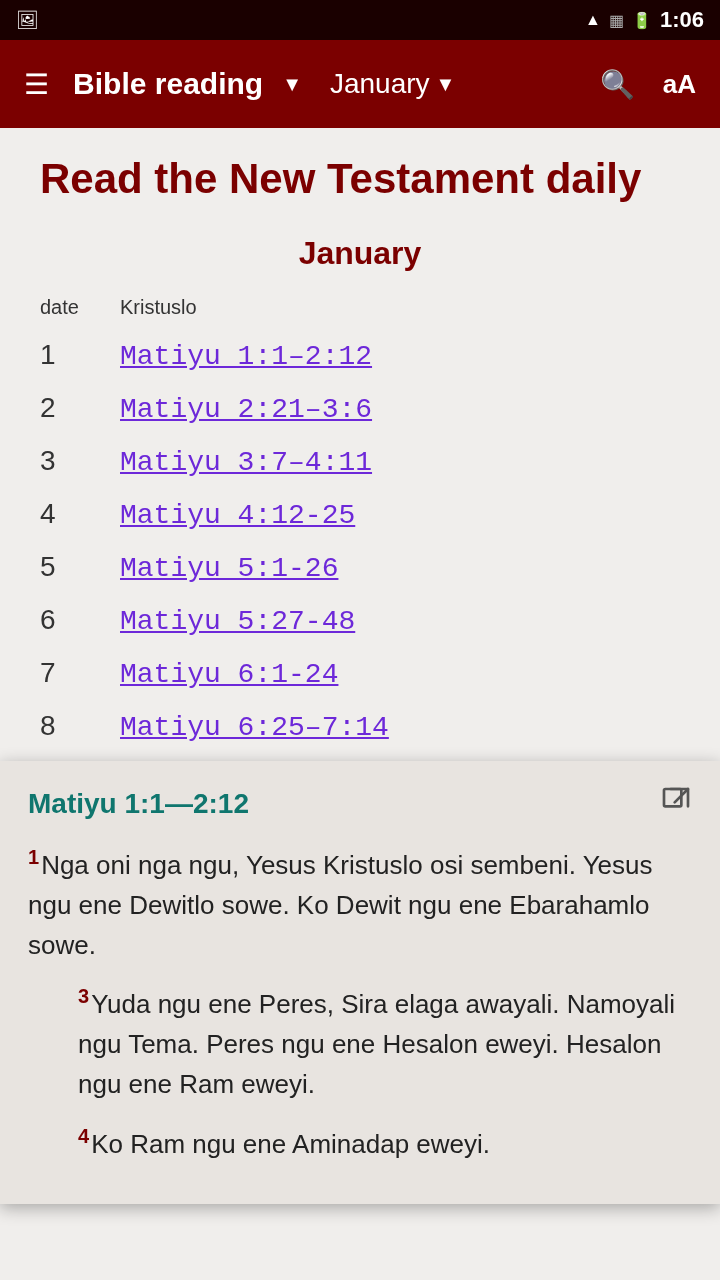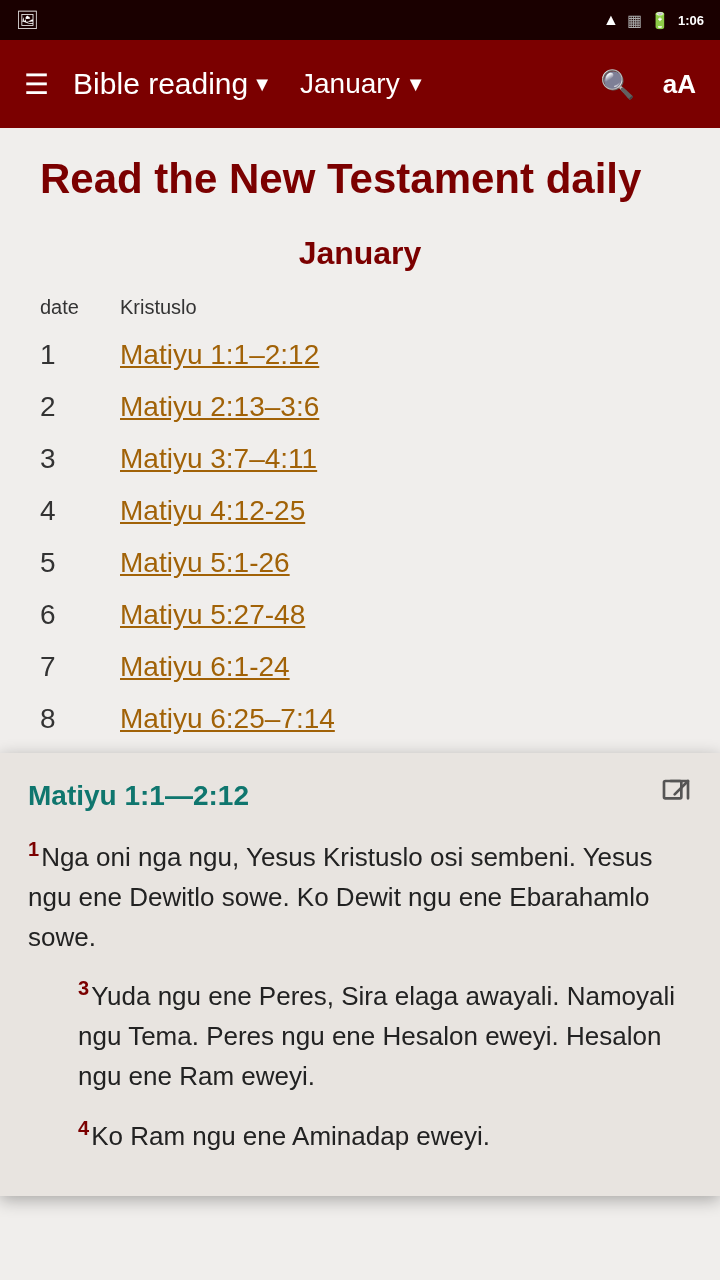--- a/index.html
+++ b/index.html
@@ -47,26 +47,26 @@
     }
     .toolbar-menu-icon {
       color: white;
       font-size: 28px;
       cursor: pointer;
       padding: 8px;
     }
     .toolbar-title-btn {
       display: flex;
       align-items: center;
-      gap: 4px;
+      gap: 19px;
       background: none;
       border: none;
       color: white;
       font-size: 30px;
-      font-weight: normal;
+      font-weight: bold;
       cursor: pointer;
       padding: 8px 4px;
     }
     .toolbar-month-btn {
       display: flex;
       align-items: center;
       gap: 6px;
       background: none;
       border: none;
       color: white;
@@ -130,22 +130,23 @@
     .reading-row td {
       padding: 10px 0;
       font-size: 28px;
       vertical-align: middle;
     }
     .reading-row .col-date {
       color: #333;
       width: 80px;
     }
     .reading-row .col-scripture a {
-      color: #a16207;
+      color: #6d28d9;
       text-decoration: underline;
+      font-family: Liberation Mono, monospace;
     }
 
     
     .popup-panel {
       position: relative;
       background: #e8e4e0;
       margin-top: 8px;
       padding: 24px 28px;
       box-shadow: 0 4px 16px rgba(0,0,0,0.3);
       z-index: 10;
@@ -189,21 +190,21 @@
 <body>
 
 <div class="status-bar">
   <div class="status-bar-left">
     <span style="color:white;font-size:18px;">🖼</span>
   </div>
   <div class="status-bar-right">
     <span style="font-size:16px;">▲</span>
     <span style="font-size:16px; color:#aaa;">▦</span>
     <span style="font-size:16px;">🔋</span>
-    <span style="font-size:13px;font-weight:bold;">1:06</span>
+    <span style="font-size:22px;font-weight:bold;">1:06</span>
   </div>
 </div>
 
 <div class="toolbar">
   <span class="toolbar-menu-icon">☰</span>
   <button class="toolbar-title-btn">
     <span>Bible reading</span>
     <span class="dropdown-arrow">▼</span>
   </button>
   <button class="toolbar-month-btn">
@@ -226,21 +227,21 @@
       <td class="col-scripture">Kristuslo</td>
     </tr>
 
     <tr class="reading-row">
       <td class="col-date">1</td>
       <td class="col-scripture"><a href="#">Matiyu 1:1–2:12</a></td>
     </tr>
 
     <tr class="reading-row">
       <td class="col-date">2</td>
-      <td class="col-scripture"><a href="#">Matiyu 2:13–3:6</a></td>
+      <td class="col-scripture"><a href="#">Matiyu 2:21–3:6</a></td>
     </tr>
 
     <tr class="reading-row">
       <td class="col-date">3</td>
       <td class="col-scripture"><a href="#">Matiyu 3:7–4:11</a></td>
     </tr>
 
     <tr class="reading-row">
       <td class="col-date">4</td>
       <td class="col-scripture"><a href="#">Matiyu 4:12-25</a></td>

